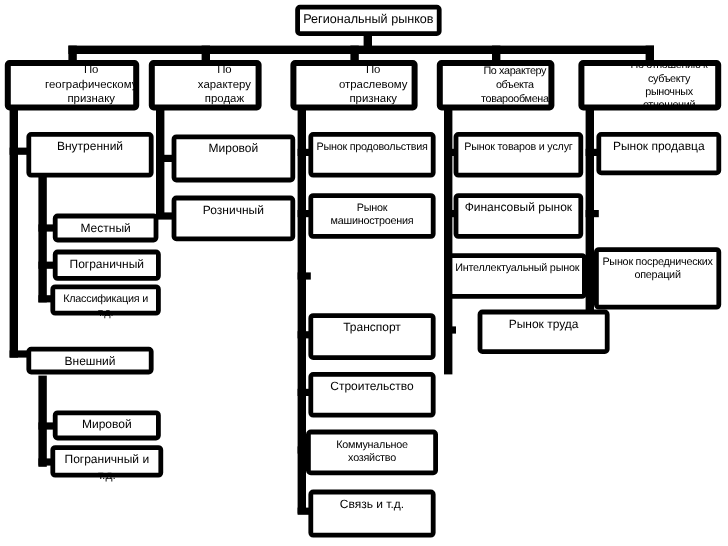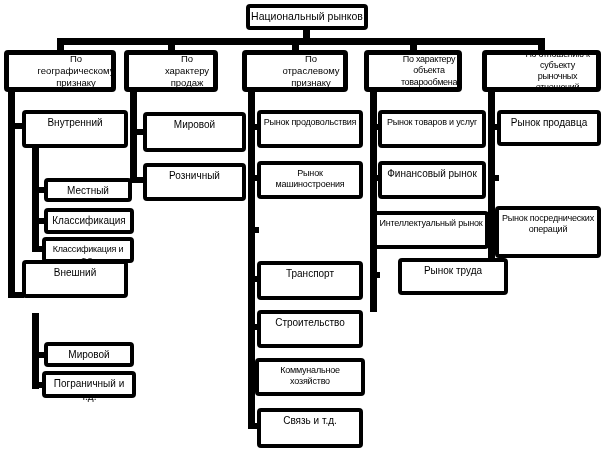--- a/index.html
+++ b/index.html
@@ -18,21 +18,21 @@
   .hdr{align-items:center;padding-top:0;font-size:9.5px;border-width:5px;padding-left:33px;}
   .hdr-sm{font-size:9px;letter-spacing:-0.3px;}
   .tight{font-size:9px;letter-spacing:-0.2px;}
   .line{position:absolute;background:#000;z-index:1;}
 </style>
 </head>
 <body>
 
 <div class="canvas">
 
-  <div class="box root" style="left:246px;top:4px;width:122px;height:26px">Национальный рынков</div>
+  <div class="box root" style="left:246px;top:4px;width:122px;height:26px">Региональный рынков</div>
 
   <div class="line" style="left:303px;top:28px;width:7px;height:12px"></div>
   <div class="line" style="left:57px;top:38px;width:488px;height:7px"></div>
   <div class="line" style="left:57px;top:38px;width:7px;height:14px"></div>
   <div class="line" style="left:168px;top:38px;width:7px;height:14px"></div>
   <div class="line" style="left:292px;top:38px;width:7px;height:14px"></div>
   <div class="line" style="left:410px;top:38px;width:7px;height:14px"></div>
   <div class="line" style="left:538px;top:38px;width:7px;height:14px"></div>
 
   <div class="box hdr" style="left:4px;top:50px;width:112px;height:42px">По географическому признаку</div>
@@ -42,26 +42,26 @@
   <div class="box hdr hdr-sm" style="left:482px;top:50px;width:119px;height:42px">По отношению к субъекту рыночных отношений</div>
 
   <div class="line" style="left:8px;top:88px;width:7px;height:210px"></div>
   <div class="line" style="left:8px;top:123px;width:16px;height:6px"></div>
   <div class="box" style="left:22px;top:110px;width:106px;height:38px">Внутренний</div>
 
   <div class="line" style="left:32px;top:146px;width:7px;height:106px"></div>
   <div class="line" style="left:32px;top:187px;width:14px;height:6px"></div>
   <div class="box" style="left:44px;top:178px;width:88px;height:24px">Местный</div>
   <div class="line" style="left:32px;top:218px;width:14px;height:6px"></div>
-  <div class="box" style="left:44px;top:208px;width:90px;height:26px">Классификация</div>
+  <div class="box" style="left:44px;top:208px;width:90px;height:26px">Пограничный</div>
   <div class="line" style="left:32px;top:246px;width:12px;height:6px"></div>
   <div class="box tight" style="left:42px;top:237px;width:92px;height:26px">Классификация и т.д.</div>
 
   <div class="line" style="left:8px;top:292px;width:16px;height:6px"></div>
-  <div class="box" style="left:22px;top:260px;width:106px;height:38px">Внешний</div>
+  <div class="box" style="left:22px;top:289px;width:106px;height:23px">Внешний</div>
 
   <div class="line" style="left:32px;top:313px;width:7px;height:76px"></div>
   <div class="line" style="left:32px;top:352px;width:14px;height:6px"></div>
   <div class="box" style="left:44px;top:342px;width:90px;height:25px">Мировой</div>
   <div class="line" style="left:32px;top:382px;width:12px;height:6px"></div>
   <div class="box" style="left:42px;top:371px;width:94px;height:27px">Пограничный и т.д.</div>
 
   <div class="line" style="left:130px;top:88px;width:7px;height:93px"></div>
   <div class="line" style="left:130px;top:129px;width:15px;height:6px"></div>
   <div class="box" style="left:143px;top:112px;width:103px;height:40px">Мировой</div>

